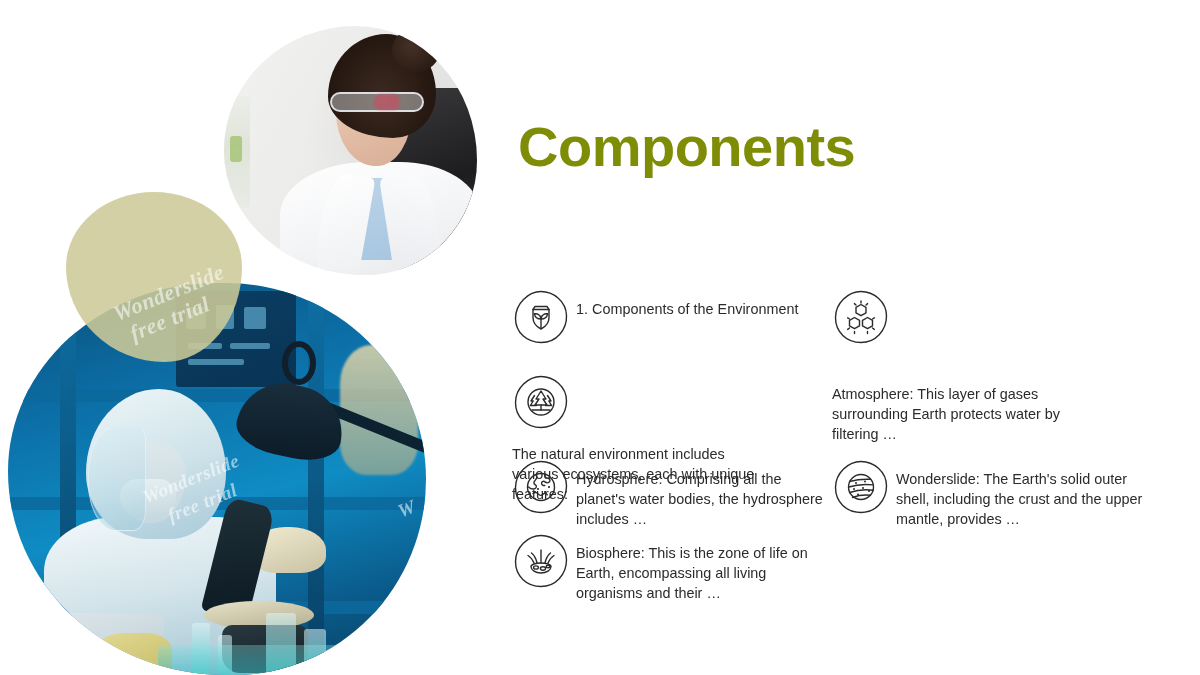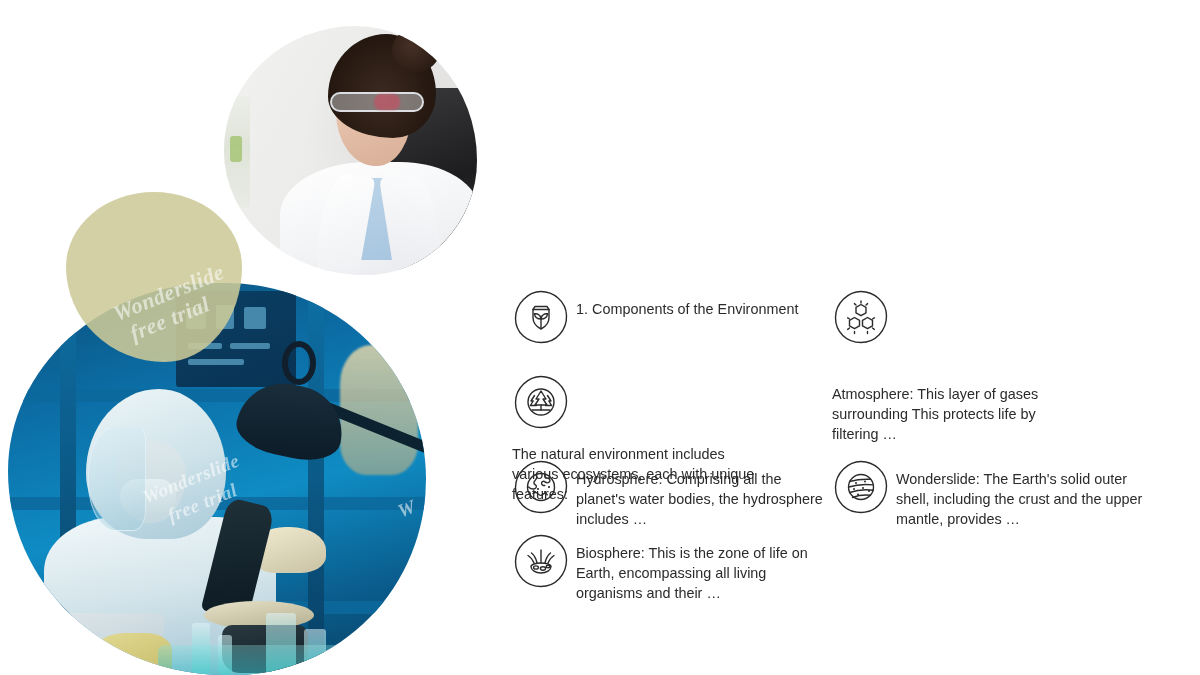--- a/index.html
+++ b/index.html
@@ -543,20 +543,21 @@
 
     <div class="blob-olive"></div>
 
     <div class="wm wm-a">Wonderslide</div>
     <div class="wm wm-b">free trial</div>
     <div class="wm wm-c">Wonderslide</div>
     <div class="wm wm-d">free trial</div>
     <div class="wm wm-e">W</div>
   </div>
 
+  <div class="title">Components</div>
 
   <div class="items-grid">
 
     <div class="col col-left">
 
       <div class="item" style="top:0px;">
         <span class="icon-wrap">
           <svg viewBox="0 0 58 58" fill="none" stroke="#2b2b2b" stroke-width="1.4" stroke-linecap="round" stroke-linejoin="round">
             <path d="M29 3.5C41 3.5 54 13 54.5 27.5 55 42 44 54.5 29.5 54.5 15 54.5 3.5 44.5 3.5 30.5 3.5 15 17 3.5 29 3.5Z"></path>
             <path d="M21 21.5h16v8c0 5.5-4 9.5-8 11.5-4-2-8-6-8-11.5z"></path>
@@ -629,21 +630,21 @@
             <path d="M22.5 29.5l5 2.8v5.6l-5 2.8-5-2.8v-5.6z"></path>
             <path d="M35.5 29.5l5 2.8v5.6l-5 2.8-5-2.8v-5.6z"></path>
             <path d="M29 15v-2M24 17l-1.6-1.4M34 17l1.6-1.4"></path>
             <path d="M17.5 31l-1.8-1.2M17.5 40l-1.8 1.4M22.5 43.5v2"></path>
             <path d="M40.5 31l1.8-1.2M40.5 40l1.8 1.4M35.5 43.5v2"></path>
           </svg>
         </span>
       </div>
 
       <div class="item" style="top:85px;">
-        <span class="item-text">Atmosphere: This layer of gases surrounding This protects life by filtering …</span>
+        <span class="item-text">Atmosphere: This layer of gases surrounding Earth protects water by filtering …</span>
       </div>
 
       <div class="item" style="top:170px;">
         <span class="icon-wrap">
           <svg viewBox="0 0 58 58" fill="none" stroke="#2b2b2b" stroke-width="1.4" stroke-linecap="round" stroke-linejoin="round">
             <path d="M29 3.5C41.5 3.5 54.5 13.5 54.5 28 54.5 42.5 43.5 54.5 29 54.5 14.5 54.5 3.5 44 3.5 29.5 3.5 15 16.5 3.5 29 3.5Z"></path>
             <circle cx="29" cy="29" r="12.5"></circle>
             <path d="M17.6 23.5c6.5-1.8 13.5-2.6 21-2.2"></path>
             <path d="M16.7 29c7.5-2.4 16.5-3 24.6-2.1"></path>
             <path d="M17.6 34.5c7.8-2.6 16.6-3.2 23.8-2.2"></path>

